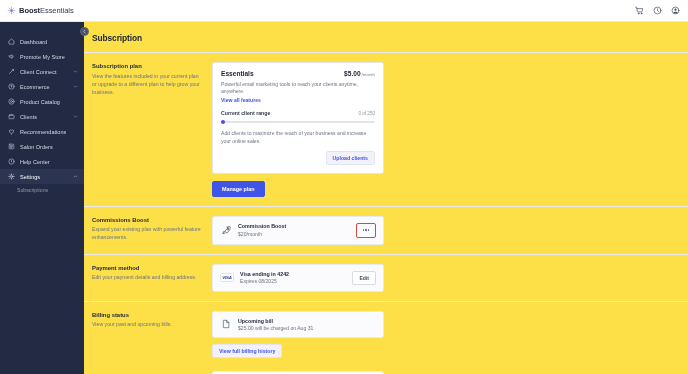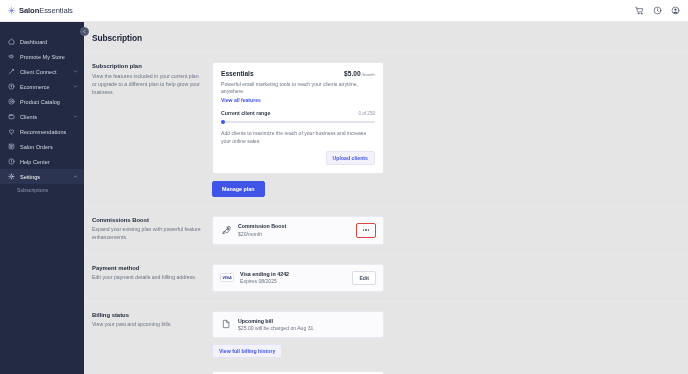--- a/index.html
+++ b/index.html
@@ -77,21 +77,21 @@
 
   .collapse-btn {
     position:absolute; top:5px; right:-5px;
     width:9px; height:9px; border-radius:50%;
     background:#4a5368; border:1px solid #5d6781;
     display:flex; align-items:center; justify-content:center;
     color:#dfe3ec; z-index:6; cursor:pointer;
   }
 
   
-  .content { flex:1; min-width:0; background:#e5e5e5; overflow:hidden; }
+  .content { flex:1; min-width:0; background:#fde047; overflow:hidden; }
   .page-title {
     font-size:8.4px; font-weight:700; color:#1b2236;
     padding:11px 0 9px 8px; letter-spacing:-0.1px;
   }
   .hr { height:1px; background:#e9eaf0; margin:0; }
 
   .section {
     display:flex; padding:9px 14px 9px 8px; gap:10px;
   }
   .sec-left { width:110px; flex:0 0 110px; padding-top:1px; }
@@ -202,21 +202,21 @@
           <g stroke="#8f93e8" stroke-width="1.6" stroke-linecap="round">
             <line x1="12" y1="3" x2="12" y2="21"></line>
             <line x1="3" y1="12" x2="21" y2="12"></line>
             <line x1="5.6" y1="5.6" x2="18.4" y2="18.4"></line>
             <line x1="18.4" y1="5.6" x2="5.6" y2="18.4"></line>
           </g>
           <circle cx="12" cy="12" r="3" fill="#6f74e0"></circle>
         </svg>
       </span>
       <span class="brand-text">
-        <b>Salon</b><span class="light">Essentials</span>
+        <b>Boost</b><span class="light">Essentials</span>
       </span>
     </div>
 
     <div class="topbar-spacer"></div>
 
     <div class="topbar-icons">
       <span class="ticon">
         <svg width="9" height="9" viewBox="0 0 24 24" fill="none" stroke="#3f4a60" stroke-width="1.8" stroke-linecap="round" stroke-linejoin="round">
           <path d="M2 3h2.2l2.2 11.2a2 2 0 0 0 2 1.6h8.4a2 2 0 0 0 2-1.6L20.5 7H5.2"></path>
           <circle cx="9.5" cy="20" r="1.3"></circle>

